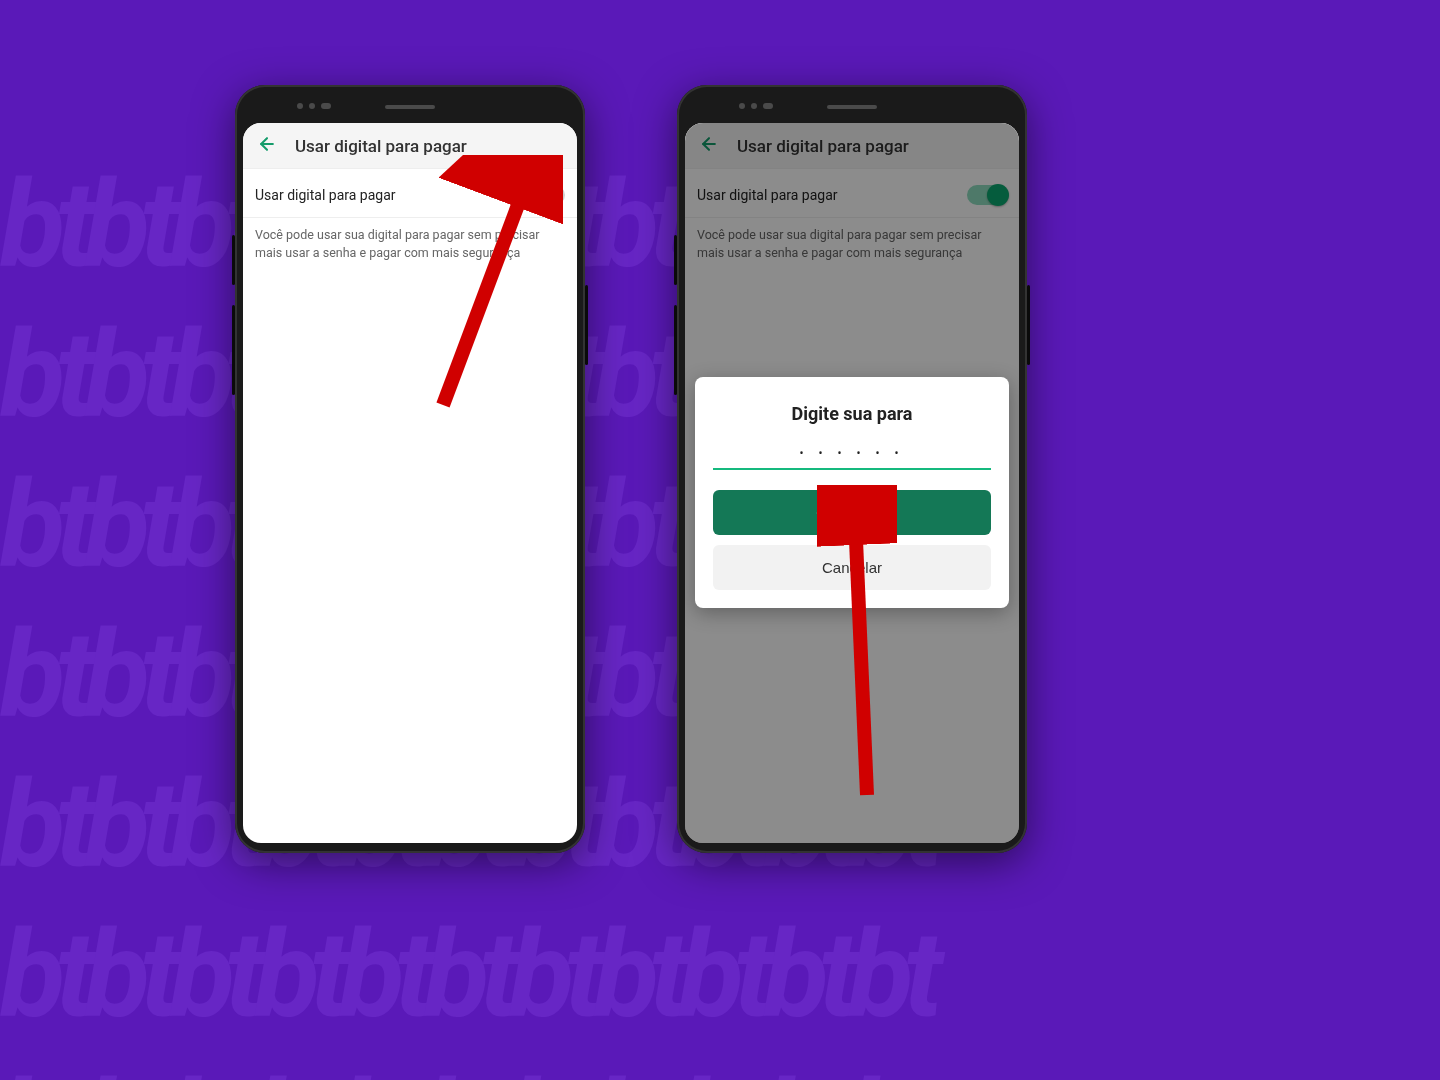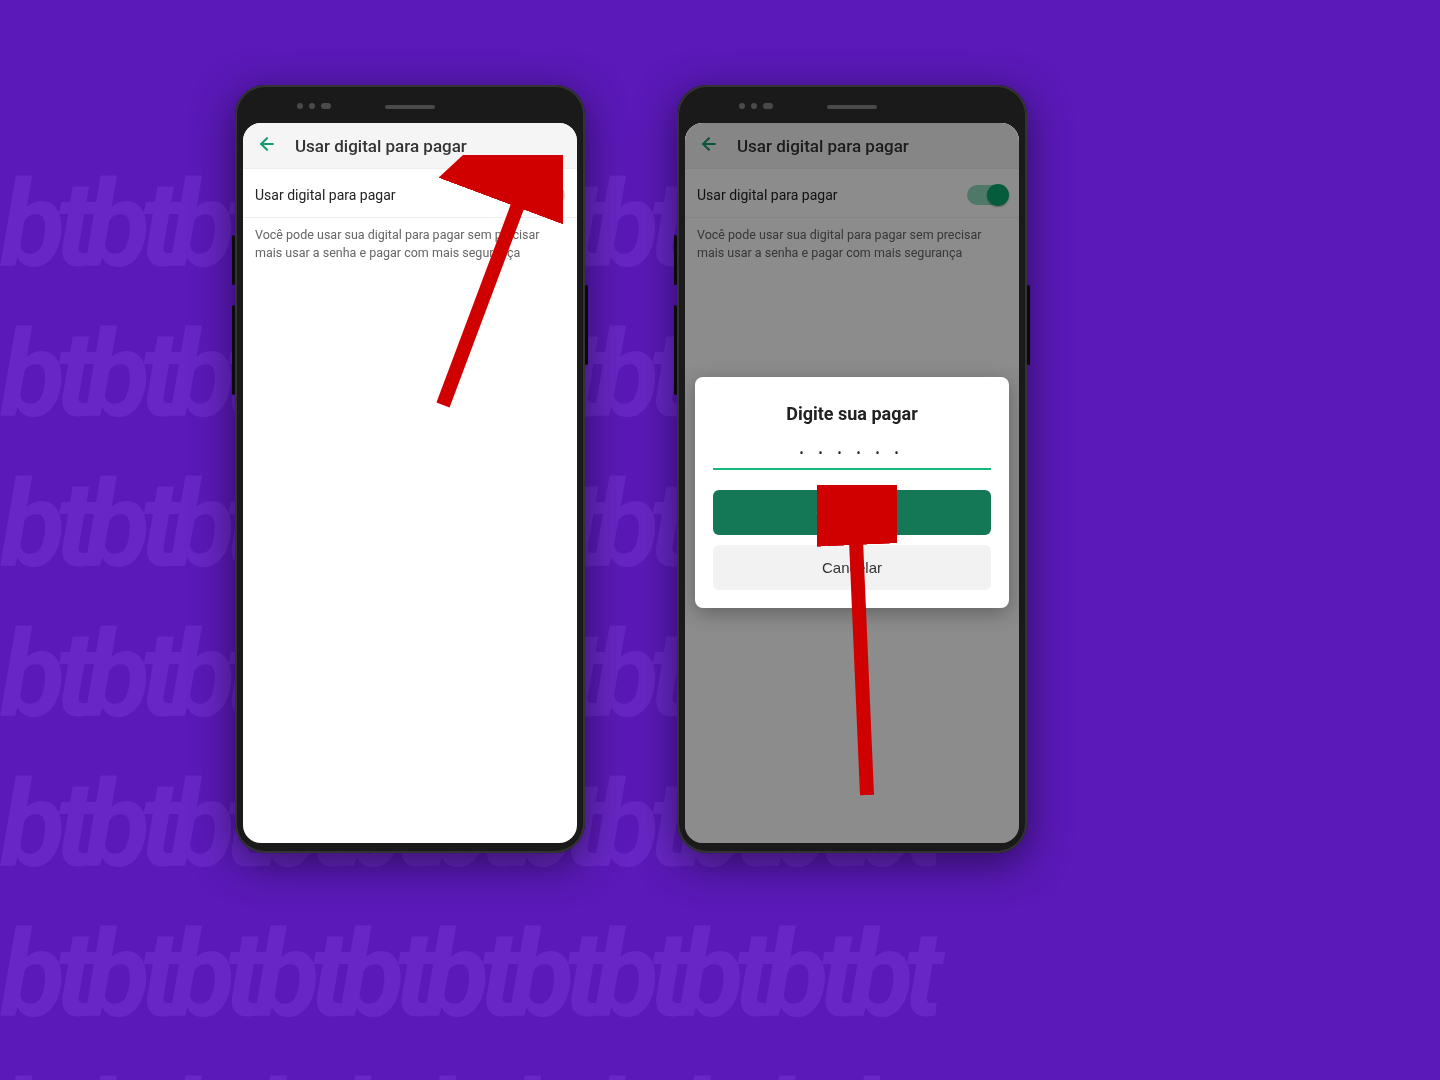--- a/index.html
+++ b/index.html
@@ -206,21 +206,21 @@
 
       <div class="setting-row">
         <span class="setting-label">Usar digital para pagar</span>
         <span class="toggle on"></span>
       </div>
       <div class="setting-desc">Você pode usar sua digital para pagar sem precisar mais usar a senha e pagar com mais segurança</div>
 
       <div class="dim-overlay"></div>
 
       <div class="modal">
-        <div class="modal-title">Digite sua pagar</div>
+        <div class="modal-title">Digite sua para</div>
         <div class="pw-field">• • • • • •</div>
         <button class="btn btn-primary">Confirmar</button>
         <button class="btn btn-secondary">Cancelar</button>
       </div>
     </div>
 
     <svg class="arrow" style="left:140px; top:400px;" width="80" height="320" viewBox="0 0 80 320">
       <defs>
           <marker id="ah2" markerWidth="12" markerHeight="12" refX="2" refY="6" orient="auto">
             <polygon points="0 0, 12 6, 0 12" fill="#d00000"></polygon>

